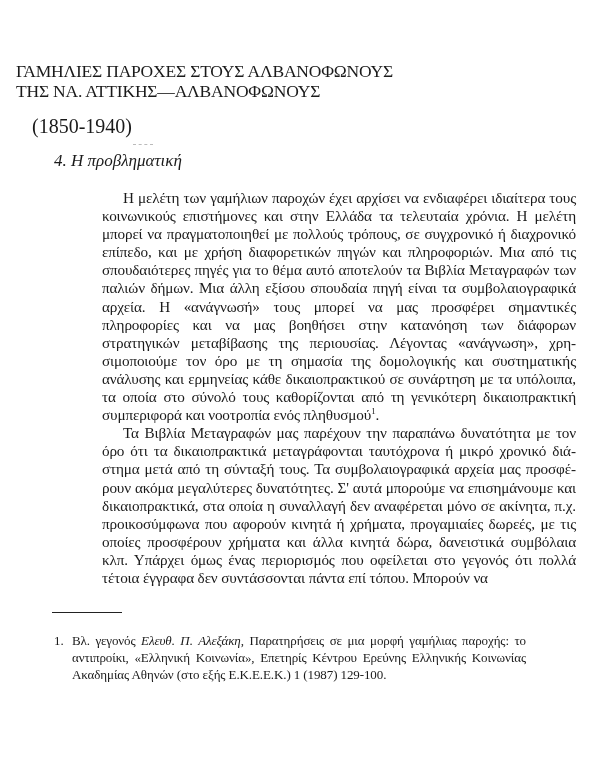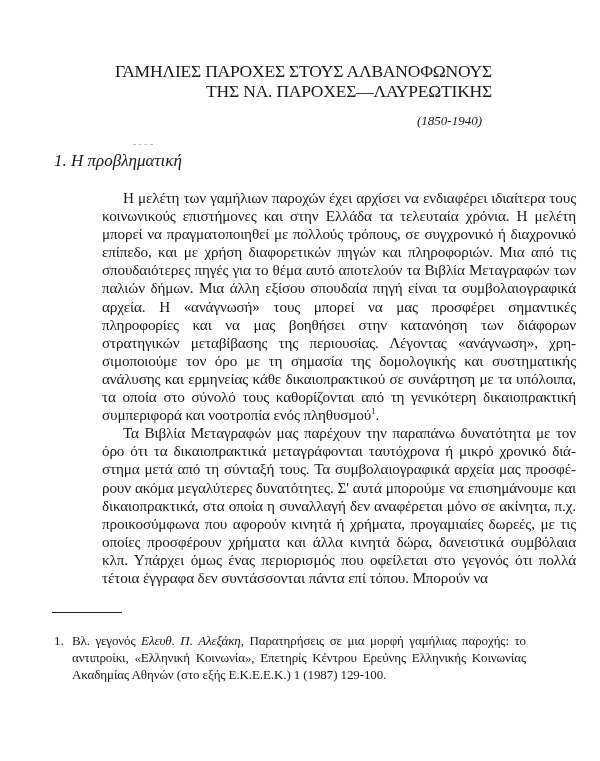--- a/index.html
+++ b/index.html
@@ -1,23 +1,23 @@
 <!DOCTYPE html>
 <html><head>
 <meta charset="utf-8">
 <style>
   html, body { margin: 0; padding: 0; }
   body {
     width: 600px; height: 761px; background: #ffffff; position: relative; overflow: hidden;
     font-family: "Liberation Serif", "DejaVu Serif", serif; color: #1a1a1a;
   }
   .page { position: absolute; left: 0; top: 0; width: 600px; height: 761px; }
-  .title-block { position: absolute; left: 0; top: 62px; width: 492px; text-align: right; }
+  .title-block { position: absolute; left: 16px; top: 62px; width: 492px; text-align: left; }
   .title-line { font-size: 17.5px; line-height: 19.5px; letter-spacing: -0.2px; margin: 0; white-space: nowrap; }
-  .title-years { font-size: 13px; line-height: 19.5px; margin: 10px; font-style: italic; }
+  .title-years { font-size: 20px; line-height: 19.5px; margin: 16px; }
   .mark { position: absolute; left: 133px; top: 144px; width: 20px; border-top: 1px dashed #bbb; }
   .section-heading {
     position: absolute; left: 54px; top: 151px; margin: 0;
     font-size: 17px; font-style: italic; font-weight: normal; line-height: 20px;
   }
   .body-text { position: absolute; left: 54px; top: 189px; width: 474px; margin-left: 48px; }
   .para {
     margin: 0; font-size: 15.2px; line-height: 18.1px; text-align: justify;
     text-indent: 21px; hyphens: manual; letter-spacing: -0.15px;
   }
@@ -31,27 +31,27 @@
   .fn-text { flex: 1; text-align: justify; letter-spacing: -0.1px; }
   .fn-text i { font-style: italic; }
 </style>
 </head>
 <body>
 
 <div class="page">
 
   <div class="title-block">
     <p class="title-line">ΓΑΜΗΛΙΕΣ ΠΑΡΟΧΕΣ ΣΤΟΥΣ ΑΛΒΑΝΟΦΩΝΟΥΣ</p>
-    <p class="title-line">ΤΗΣ ΝΑ. ΠΑΡΟΧΕΣ—ΛΑΥΡΕΩΤΙΚΗΣ</p>
+    <p class="title-line">ΤΗΣ ΝΑ. ΑΤΤΙΚΗΣ—ΑΛΒΑΝΟΦΩΝΟΥΣ</p>
     <p class="title-years">(1850-1940)</p>
   </div>
 
   <div class="mark"></div>
 
-  <h2 class="section-heading">1. Η προβληματική</h2>
+  <h2 class="section-heading">4. Η προβληματική</h2>
 
   <div class="body-text">
     <p class="para"><span>Η μελέτη των γαμήλιων παροχών έχει αρχίσει να ενδιαφέρει ιδιαίτερα τους κοινωνικούς επιστήμονες και στην Ελλάδα τα τελευταία χρόνια. Η μελέτη μπορεί να πραγματοποιηθεί με πολλούς τρόπους, σε συγχρονικό ή διαχρονικό επίπεδο, και με χρήση διαφορετικών πηγών και πληροφοριών. Μια από τις σπουδαιότερες πηγές για το θέμα αυτό αποτελούν τα Βιβλία Μεταγραφών των παλιών δήμων. Μια άλλη εξίσου σπουδαία πηγή είναι τα συμβολαιογραφικά αρχεία. Η «ανάγνωσή» τους μπορεί να μας προσφέρει σημαντικές πληροφορίες και να μας βοηθήσει στην κατανόηση των διάφο­ρων στρατηγικών μεταβίβασης της περιουσίας. Λέγοντας «ανάγνωση», χρη­σιμοποιούμε τον όρο με τη σημασία της δομολογικής και συστηματικής ανάλυσης και ερμηνείας κάθε δικαιοπρακτικού σε συνάρτηση με τα υπόλοι­πα, τα οποία στο σύνολό τους καθορίζονται από τη γενικότερη δικαιοπρα­κτική συμπεριφορά και νοοτροπία ενός πληθυσμού</span><sup>1</sup><span>.</span></p>
     <p class="para">Τα Βιβλία Μεταγραφών μας παρέχουν την παραπάνω δυνατότητα με τον όρο ότι τα δικαιοπρακτικά μεταγράφονται ταυτόχρονα ή μικρό χρονικό διά­στημα μετά από τη σύνταξή τους. Τα συμβολαιογραφικά αρχεία μας προσφέ­ρουν ακόμα μεγαλύτερες δυνατότητες. Σ' αυτά μπορούμε να επισημάνουμε και δικαιοπρακτικά, στα οποία η συναλλαγή δεν αναφέρεται μόνο σε ακίνη­τα, π.χ. προικοσύμφωνα που αφορούν κινητά ή χρήματα, προγαμιαίες δω­ρεές, με τις οποίες προσφέρουν χρήματα και άλλα κινητά δώρα, δανειστικά συμβόλαια κλπ. Υπάρχει όμως ένας περιορισμός που οφείλεται στο γεγονός ότι πολλά τέτοια έγγραφα δεν συντάσσονται πάντα επί τόπου. Μπορούν να</p>
   </div>
 
   <div class="fn-rule"></div>
 
   <div class="footnote">
     <span class="fn-num">1.</span>

